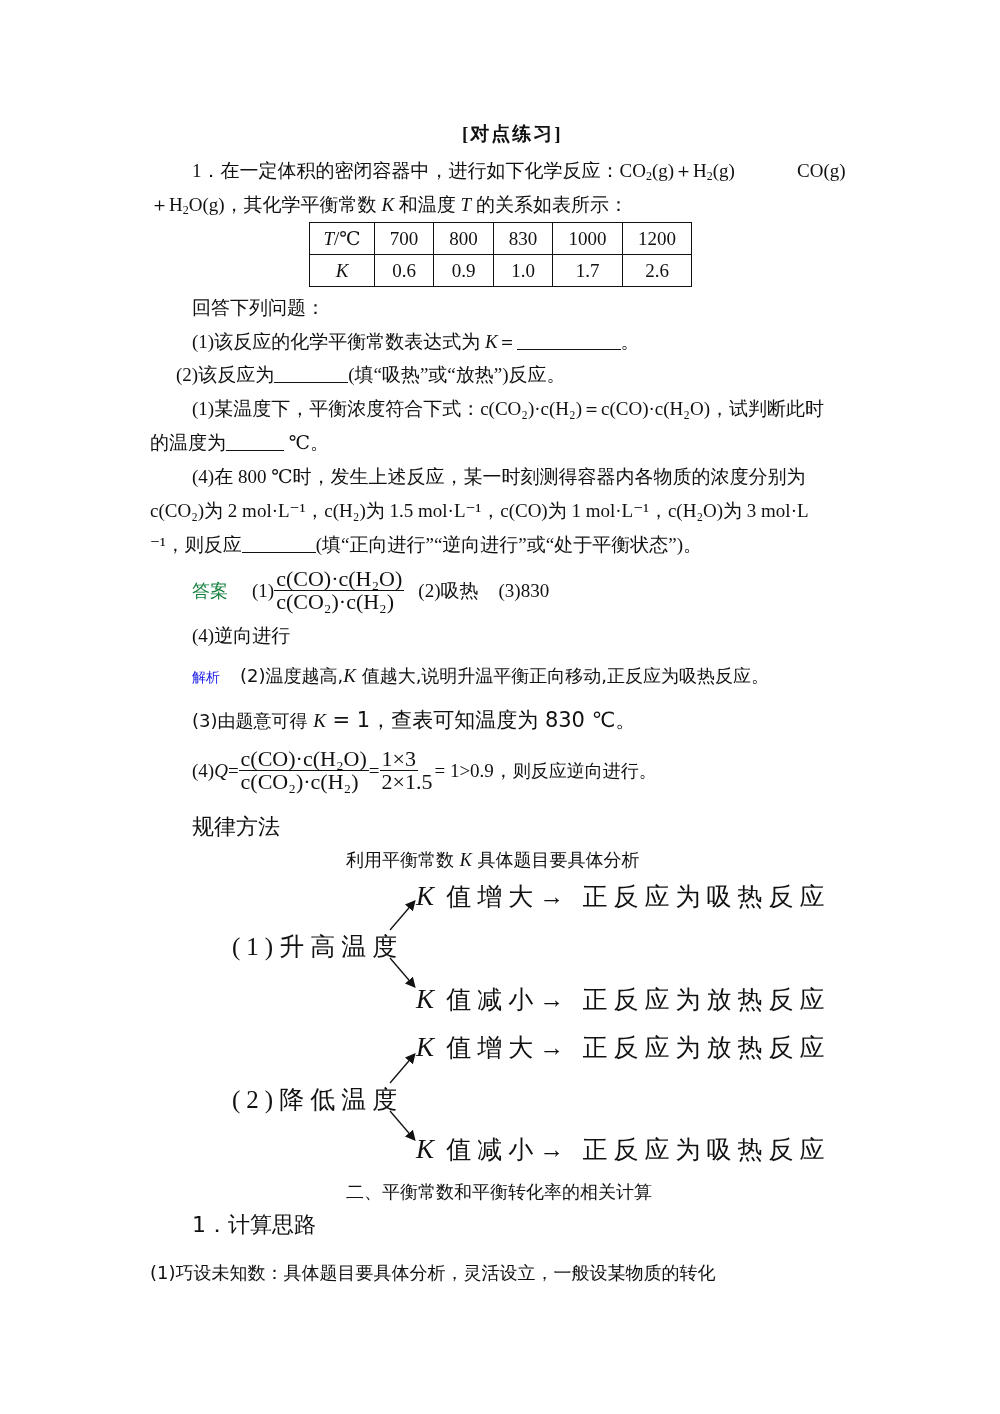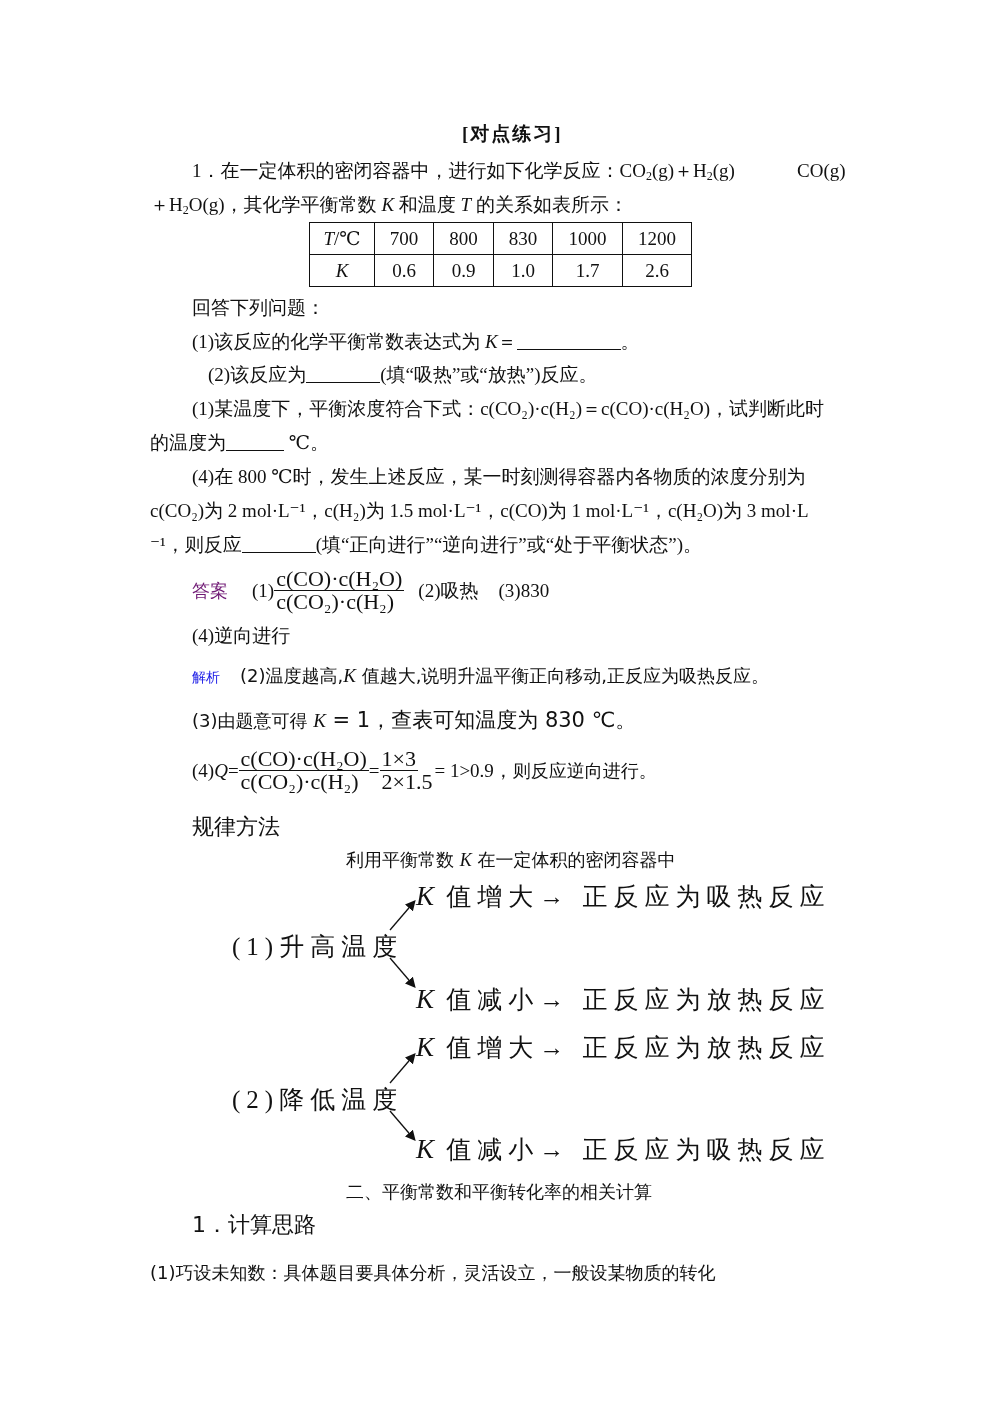--- a/index.html
+++ b/index.html
@@ -9,21 +9,21 @@
   .t { font-size:19px; line-height:24px; }
   .sans { font-family:"DejaVu Sans","Liberation Sans",sans-serif; }
   i { font-style:italic; }
   sub { font-size:12px; vertical-align:-3px; line-height:0; }
   .blank { display:inline-block; border-bottom:1px solid #111; height:18px; vertical-align:-2px; }
   table.kt { border-collapse:collapse; position:absolute; left:309px; top:222px; }
   table.kt td { border:1.5px solid #111; height:31px; text-align:center; font-size:19px; padding:0; }
   .frac { display:inline-flex; flex-direction:column; align-items:flex-start; vertical-align:middle; font-size:22px; line-height:22px; }
   .frac .num { border-bottom:1.3px solid #111; padding:0 2px; }
   .frac .den { padding:0 2px; }
-  .red { color:#701a75; }
+  .red { color:#15803d; }
   .blue { color:#1a1ae6; }
   .diag { font-size:25px; letter-spacing:6px; }
   .diag i { font-family:"Liberation Serif",serif; letter-spacing:0; font-size:27px; }
 </style>
 </head>
 <body>
 
 <div class="abs t" style="left:462px;top:122px;font-weight:bold;letter-spacing:2px;">[对点练习]</div>
 
 <div class="abs t" style="left:192px;top:159px;">
@@ -55,21 +55,21 @@
   </tr>
 </tbody>
   </table>
 
 <div class="abs t" style="left:192px;top:296px;">回答下列问题：</div>
 
 <div class="abs t" style="left:192px;top:330px;">
   <span>(1)该反应的化学平衡常数表达式为 </span><i>K</i><span>＝</span><span class="blank" style="width:104px;"></span><span>。</span>
 </div>
 
-<div class="abs t" style="left:208px;top:363px;text-align:center;">
+<div class="abs t" style="left:176px;top:363px;text-align:center;">
   <span>(2)该反应为</span><span class="blank" style="width:74px;"></span><span>(填“吸热”或“放热”)反应。</span>
 </div>
 
 <div class="abs t" style="left:192px;top:397px;">
   <span>(1)某温度下，平衡浓度符合下式：</span><i style="font-style:normal;">c(CO₂)·c(H₂)＝c(CO)·c(H₂O)</i><span>，试判断此时</span>
 </div>
 <div class="abs t" style="left:150px;top:431px;">
   <span>的温度为</span><span class="blank" style="width:58px;"></span><span> ℃。</span>
 </div>
 
@@ -109,21 +109,21 @@
   <span class="frac">
     <span class="num">1×3</span>
     <span class="den">2×1.5</span>
   </span>
   <span> = 1&gt;0.9，</span>
     <span class="sans" style="font-size:18px;">则反应逆向进行。</span>
 </div>
 
 <div class="abs t sans" style="left:192px;top:815px;font-size:22px;">规律方法</div>
 <div class="abs t sans" style="left:346px;top:848px;font-size:18px;">
-  <span>利用平衡常数 </span><i style="font-family:'Liberation Serif',serif;">K</i><span> 在一定体积的密闭容器中</span>
+  <span>利用平衡常数 </span><i style="font-family:'Liberation Serif',serif;">K</i><span> 具体题目要具体分析</span>
 </div>
 
 <div class="abs diag" style="left:232px;top:930px;font-family:Liberation Serif, serif;">(1)升高温度</div>
 <svg class="abs" style="left:384px;top:880px;" width="40" height="120">
   <defs>
       <marker id="ah" markerWidth="8" markerHeight="8" refX="6" refY="4" orient="auto">
         <path d="M0,0 L8,4 L0,8 z" fill="#111"></path>
       </marker>
     </defs>
   <line x1="6" y1="50" x2="30" y2="22" stroke="#111" stroke-width="1.3" marker-end="url(#ah)"></line>

